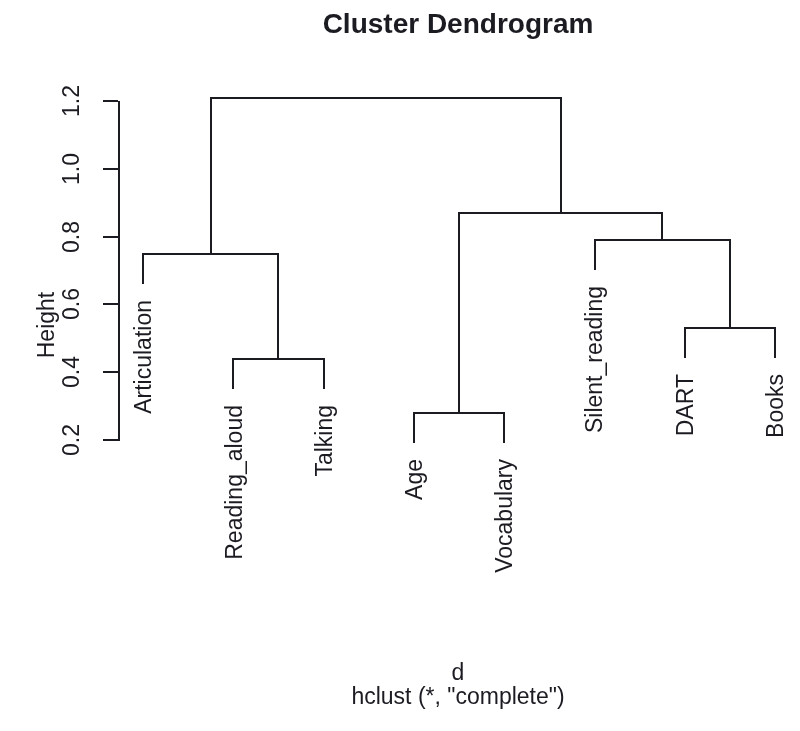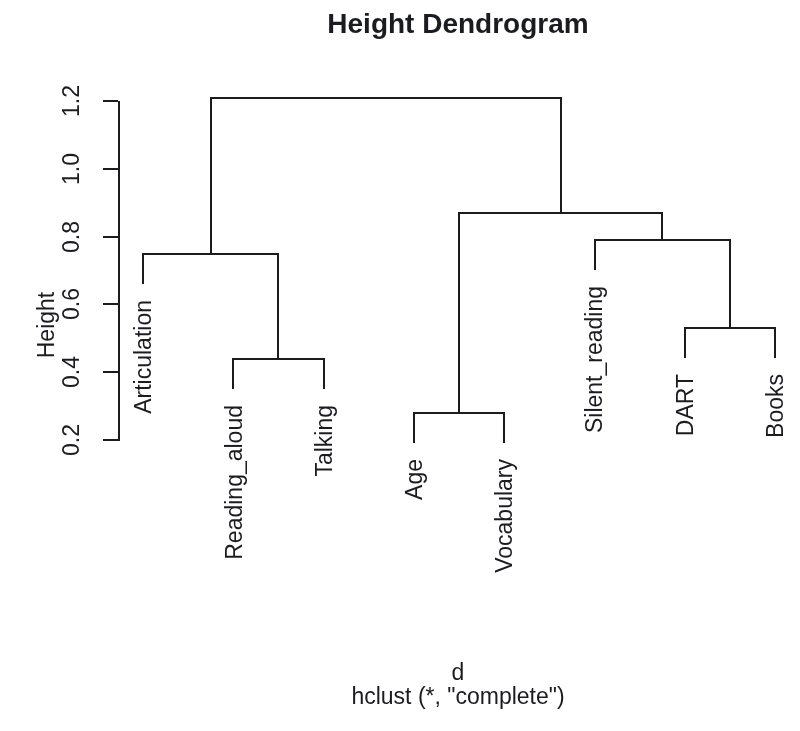--- a/index.html
+++ b/index.html
@@ -12,21 +12,21 @@
   .ylabel{left:-86px;top:265px;width:120px;text-align:center;}
   .title{position:absolute;left:458px;top:8px;transform:translateX(-50%);
          font-size:28px;font-weight:bold;white-space:nowrap;}
   .caption{position:absolute;left:458px;top:660px;transform:translateX(-50%);
            font-size:23px;line-height:24px;text-align:center;white-space:nowrap;}
 </style>
 </head>
 <body>
 
 <div id="stage">
-  <div class="title">Height Dendrogram</div>
+  <div class="title">Cluster Dendrogram</div>
   <span class="rot ylabel">Height</span>
   <div id="plot" style="position:absolute;left:0;top:0;width:800px;height:731px;">
       <div class="seg" style="left: 232.3px; top: 358.64px; width: 2px; height: 30px;"></div>
       <span class="rot" style="right: 578.7px; top: 404.64px;">Reading_aloud</span>
       <div class="seg" style="left: 322.6px; top: 358.64px; width: 2px; height: 30px;"></div>
       <span class="rot" style="right: 488.4px; top: 404.64px;">Talking</span>
       <div class="seg" style="left: 232.3px; top: 357.64px; width: 92.3px; height: 2px;"></div>
       <div class="seg" style="left: 142px; top: 253.55px; width: 2px; height: 30px;"></div>
       <span class="rot" style="right: 669px; top: 299.55px;">Articulation</span>
       <div class="seg" style="left: 277.45px; top: 253.55px; width: 2px; height: 105.09px;"></div>

